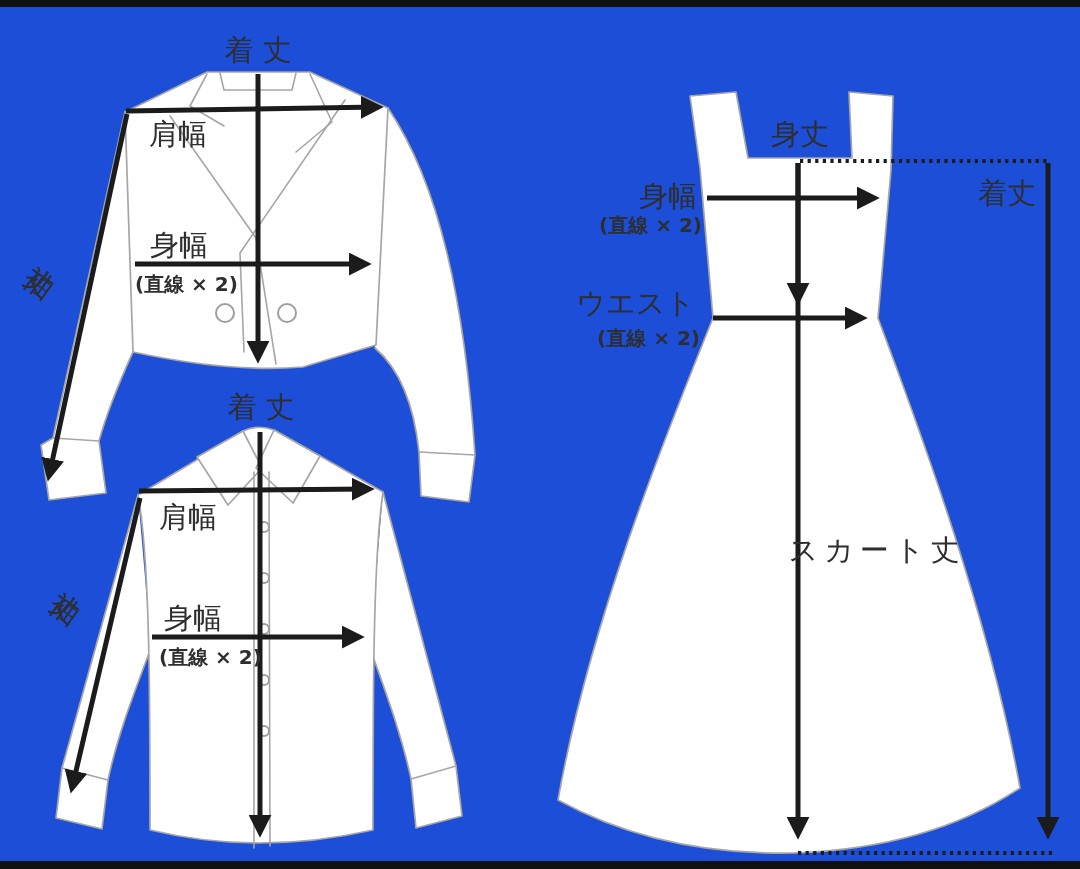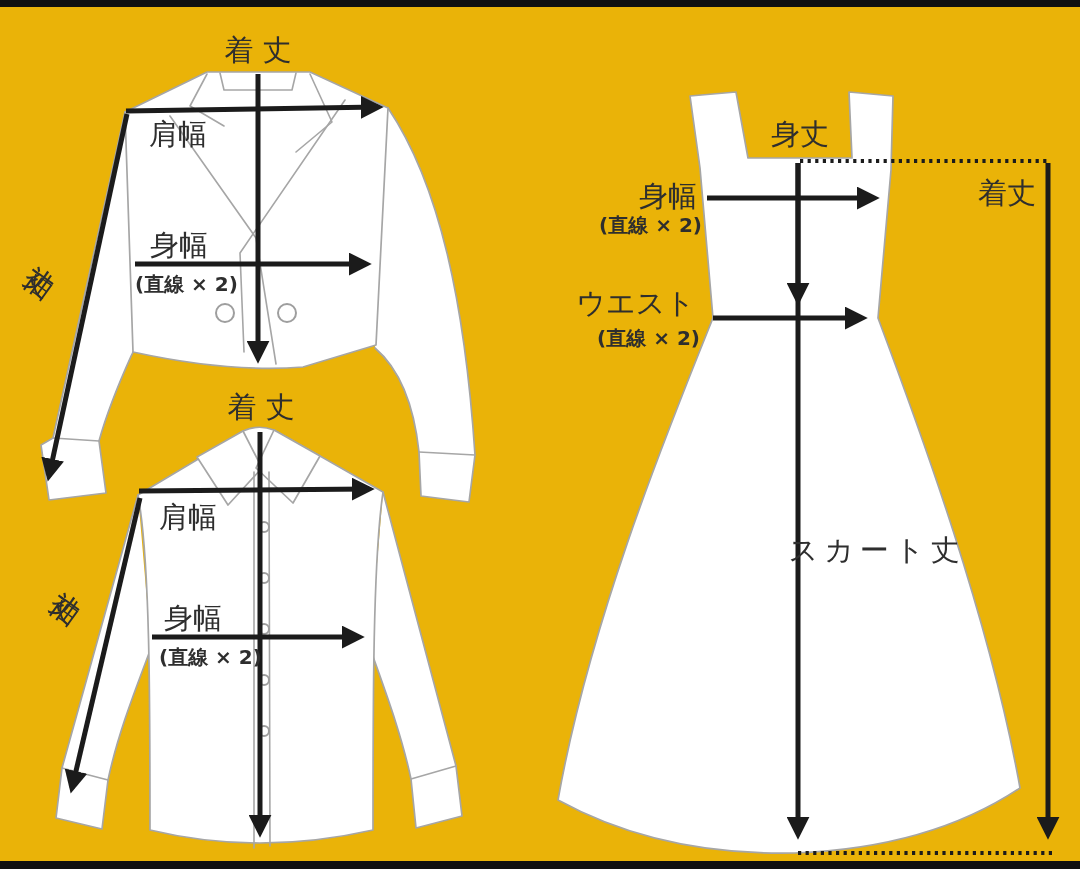--- a/index.html
+++ b/index.html
@@ -1,17 +1,17 @@
 <!DOCTYPE html>
 <html><head>
 <meta charset="utf-8">
 <style>
   html,body{margin:0;padding:0;background:#ffffff;}
   .canvas{
-    position:relative;width:1080px;height:869px;background:#eab308;overflow:hidden;
+    position:relative;width:1080px;height:869px;background:#1d4ed8;overflow:hidden;
     font-family:"DejaVu Sans","Liberation Sans",sans-serif;
   }
   .frame-bar{position:absolute;left:0;width:1080px;background:#101010;}
   .frame-bar.top{top:0;height:7px;}
   .frame-bar.bottom{bottom:0;height:8px;}
   svg{position:absolute;left:0;top:0;}
   .outline{fill:#ffffff;stroke:#a6a6a6;stroke-width:1.7;stroke-linejoin:round;stroke-linecap:round;}
   .detail{fill:none;stroke:#a6a6a6;stroke-width:1.6;stroke-linejoin:round;stroke-linecap:round;}
   .btn{fill:#ffffff;stroke:#9e9e9e;stroke-width:2;}
   .meas{fill:none;stroke:#1b1b1b;stroke-width:5;stroke-linecap:butt;}

